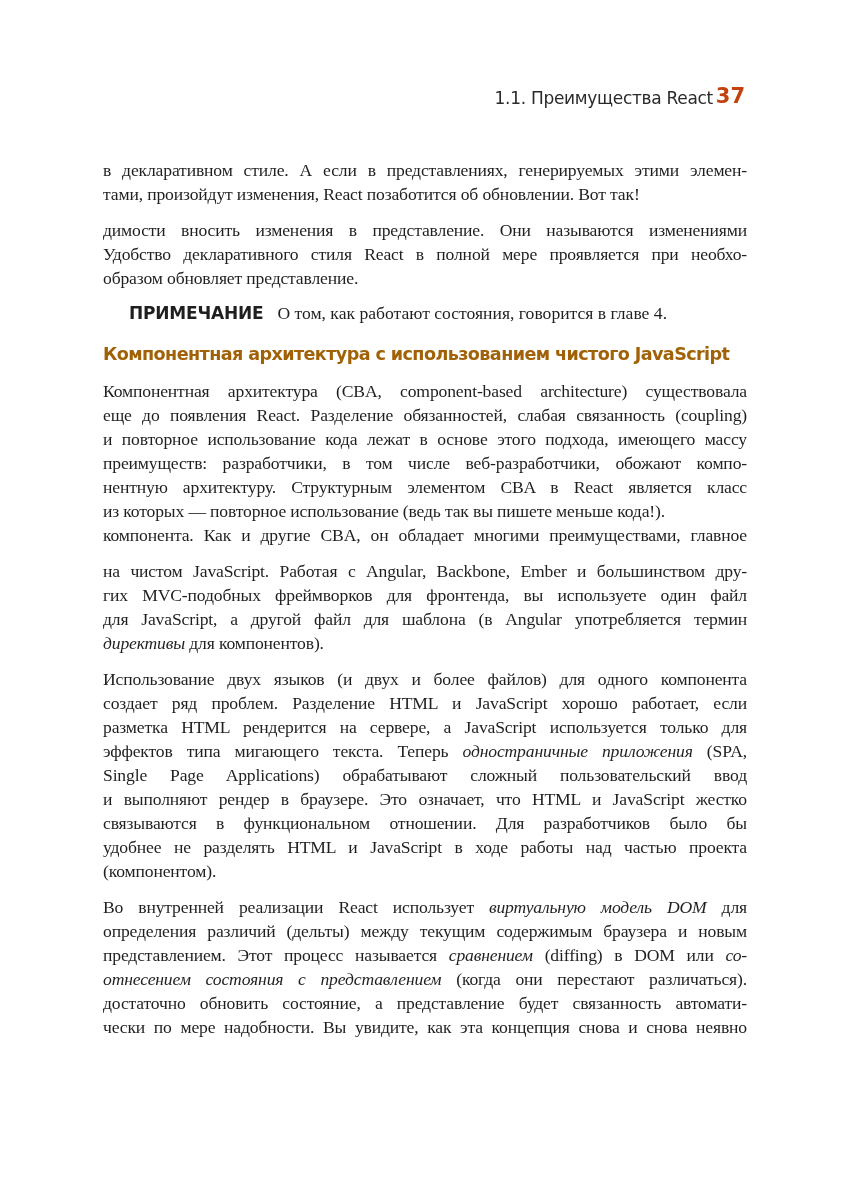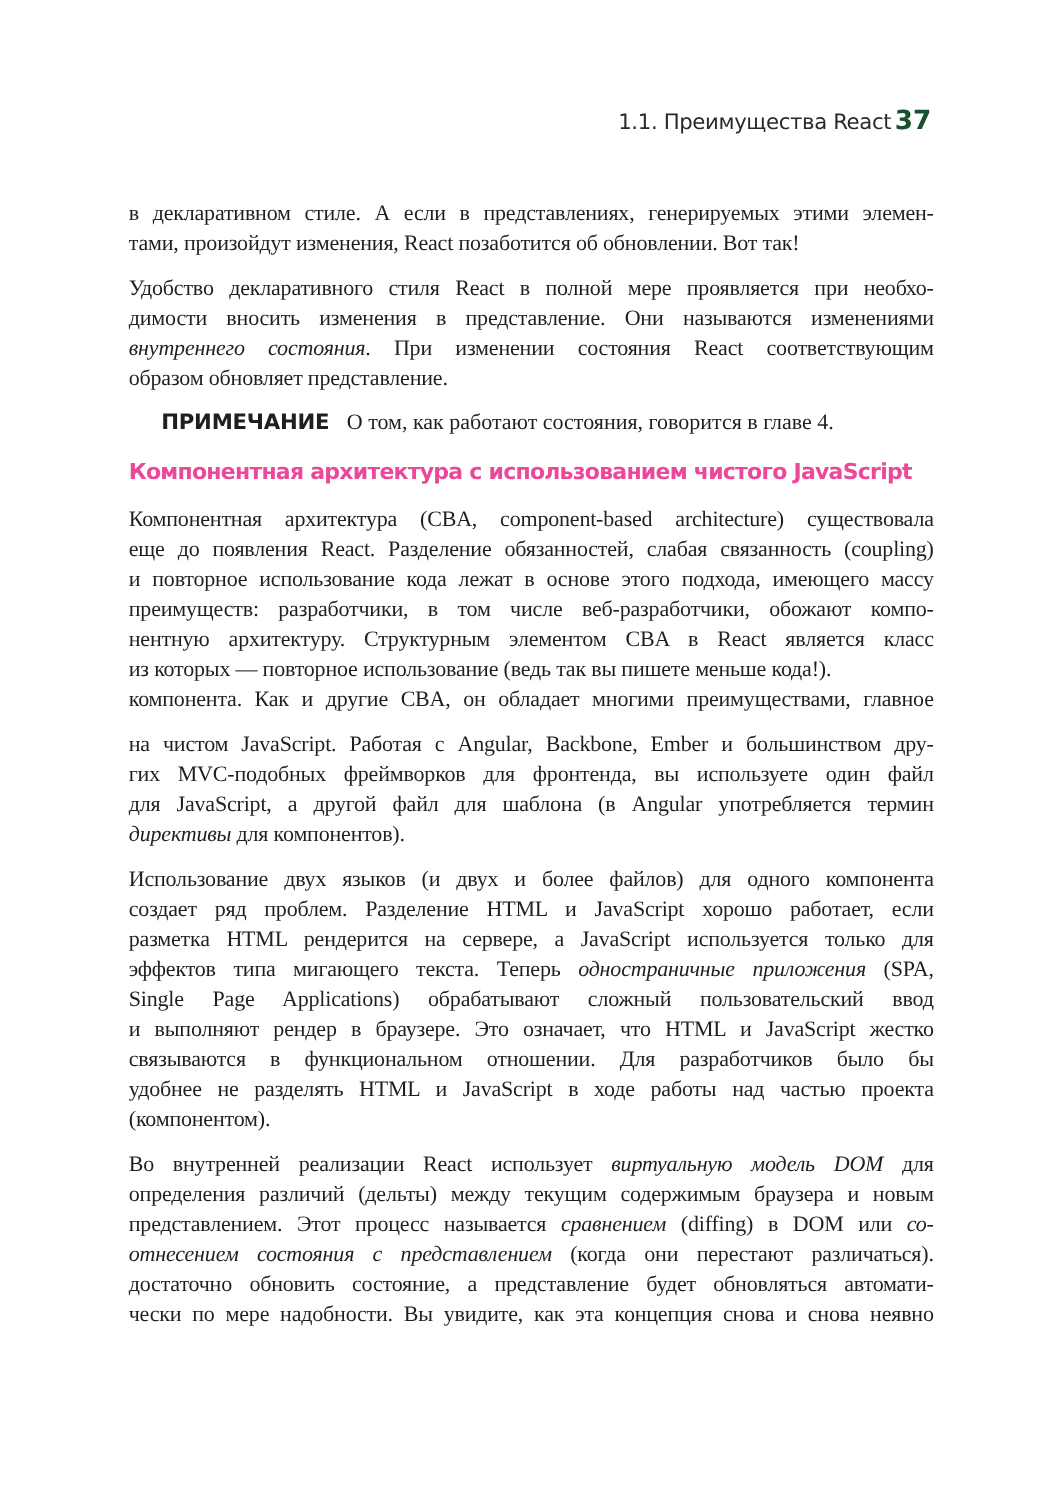--- a/index.html
+++ b/index.html
@@ -1,46 +1,45 @@
 <!DOCTYPE html>
 <html><head>
 <meta charset="utf-8">
 <style>
   html, body { margin: 0; padding: 0; background: #ffffff; }
   body { width: 849px; height: 1200px; position: relative; overflow: hidden; color: #1f1f1f; }
   .header { position: absolute; top: 84px; left: 0; width: 849px; height: 30px; }
   .running-title { position: absolute; right: 136px; top: 4px; font-family: "DejaVu Sans", sans-serif; font-size: 17px; color: #2a2a2a; letter-spacing: -0.3px; }
-  .page-number { position: absolute; right: 104px; top: 0px; font-family: "DejaVu Sans", sans-serif; font-size: 21px; font-weight: bold; color: #14532d; }
+  .page-number { position: absolute; right: 104px; top: 0px; font-family: "DejaVu Sans", sans-serif; font-size: 21px; font-weight: bold; color: #c2410c; }
   .content { position: absolute; left: 103px; top: 146px; width: 644px; }
   .para { margin: 12px 0 11px 0; }
   .line { font-family: "Liberation Serif", serif; font-size: 17.6px; line-height: 24px; height: 24px; text-align: justify; text-align-last: justify; white-space: nowrap; overflow: visible; letter-spacing: -0.15px; }
   .line.last { text-align-last: left; }
   .line span.it { font-style: italic; }
   .note { margin: 10px 0 14px 26px; height: 26px; font-family: "Liberation Serif", serif; font-size: 17.6px; line-height: 24px; }
   .note-label { font-family: "DejaVu Sans", sans-serif; font-weight: bold; font-size: 17px; margin-right: 14px; letter-spacing: -0.2px; }
-  .section-heading { font-family: "DejaVu Sans", sans-serif; font-weight: bold; font-size: 17.6px; letter-spacing: -0.6px; margin: 0 0 9px 0; line-height: 26px; color: #ec4899; }
+  .section-heading { font-family: "DejaVu Sans", sans-serif; font-weight: bold; font-size: 17.6px; letter-spacing: -0.6px; margin: 0 0 9px 0; line-height: 26px; color: #a16207; }
 </style>
 </head>
 <body>
 
 <div class="header">
   <span class="running-title">1.1. Преимущества React</span>
   <span class="page-number">37</span>
 </div>
 
 <div class="content">
   <div id="intro">
       <div class="para">
         <div class="line"><span>в декларативном стиле. А если в представлениях, генерируемых этими элемен-</span></div>
         <div class="line last"><span>тами, произойдут изменения, React позаботится об обновлении. Вот так!</span></div>
       </div>
       <div class="para">
+        <div class="line"><span>димости вносить изменения в представление. Они называются изменениями</span></div>
         <div class="line"><span>Удобство декларативного стиля React в полной мере проявляется при необхо-</span></div>
-        <div class="line"><span>димости вносить изменения в представление. Они называются изменениями</span></div>
-        <div class="line"><span class="it">внутреннего состояния</span><span>. При изменении состояния React соответствующим</span></div>
         <div class="line last"><span>образом обновляет представление.</span></div>
       </div>
     </div>
 
   <div class="note">
     <span class="note-label">ПРИМЕЧАНИЕ</span><span>О том, как работают состояния, говорится в главе 4.</span>
   </div>
 
   <div class="section-heading">Компонентная архитектура с использованием чистого JavaScript</div>
   <div id="section-body">
@@ -68,17 +67,17 @@
         <div class="line"><span>и выполняют рендер в браузере. Это означает, что HTML и JavaScript жестко</span></div>
         <div class="line"><span>связываются в функциональном отношении. Для разработчиков было бы</span></div>
         <div class="line"><span>удобнее не разделять HTML и JavaScript в ходе работы над частью проекта</span></div>
         <div class="line last"><span>(компонентом).</span></div>
       </div>
       <div class="para">
         <div class="line"><span>Во внутренней реализации React использует </span><span class="it">виртуальную модель DOM</span><span> для</span></div>
         <div class="line"><span>определения различий (дельты) между текущим содержимым браузера и новым</span></div>
         <div class="line"><span>представлением. Этот процесс называется </span><span class="it">сравнением</span><span> (diffing) в DOM или </span><span class="it">со-</span></div>
         <div class="line"><span class="it">отнесением состояния с представлением</span><span> (когда они перестают различаться).</span></div>
-        <div class="line"><span>достаточно обновить состояние, а представление будет обновляться автомати-</span></div>
+        <div class="line"><span>достаточно обновить состояние, а представление будет связанность автомати-</span></div>
         <div class="line"><span>чески по мере надобности. Вы увидите, как эта концепция снова и снова неявно</span></div>
       </div>
     </div>
 </div>
 
 </body></html>

